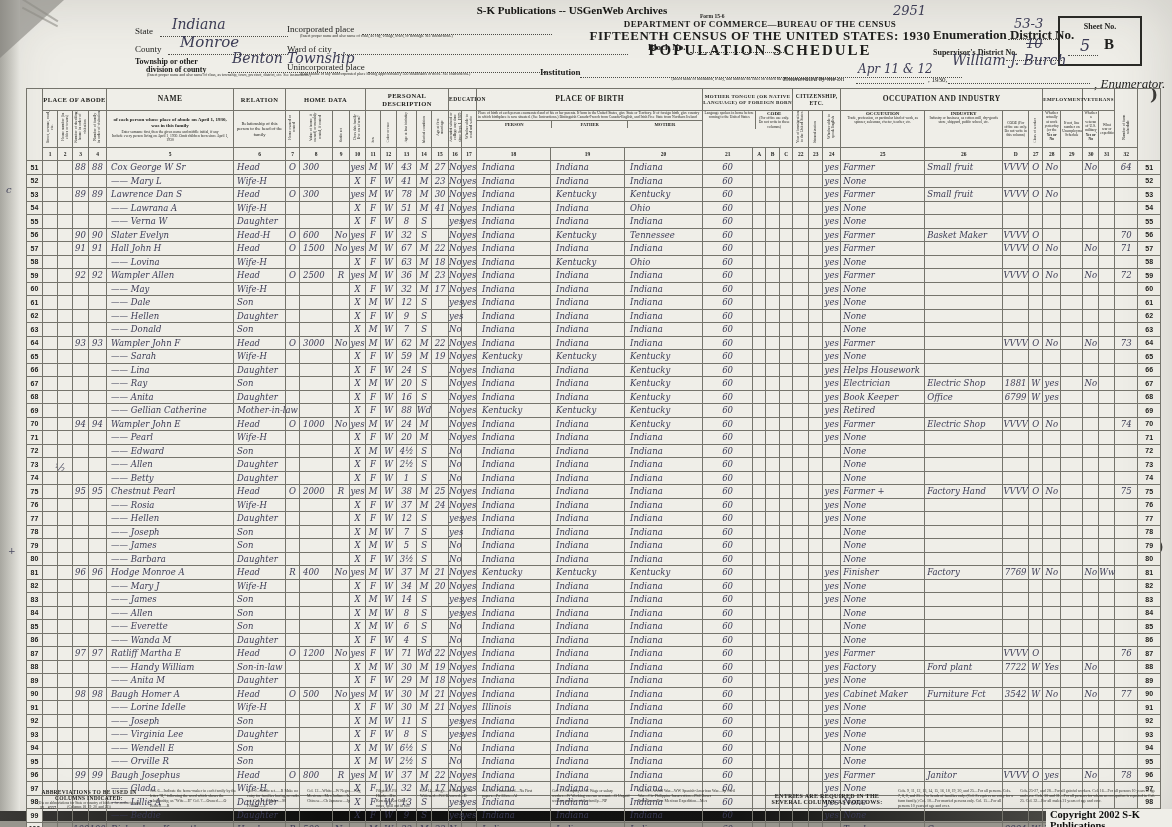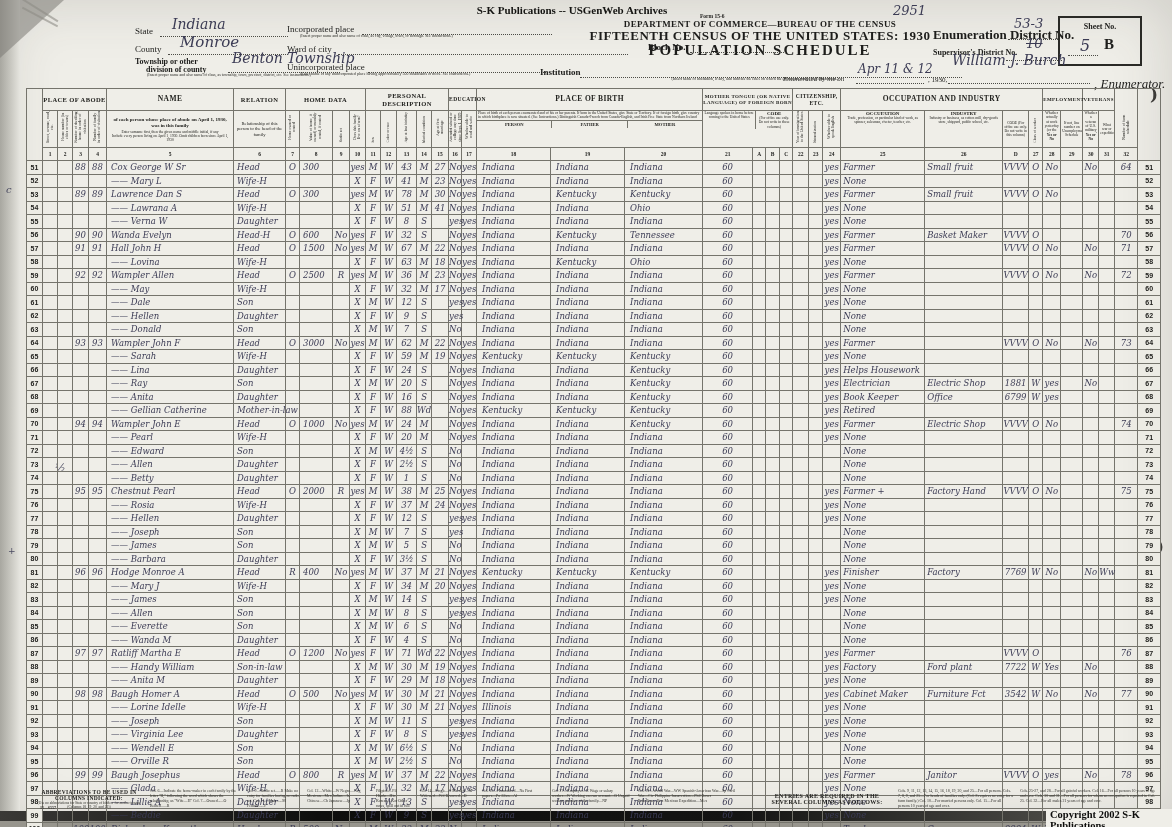--- a/index.html
+++ b/index.html
@@ -505,21 +505,21 @@
           <td class="hw sm ctr"></td>
           <td class="hw sm ctr"></td>
           <td class="ln">55</td>
         </tr>
         <tr>
           <td class="ln">56</td>
           <td class="hw sm ctr"></td>
           <td class="hw sm ctr"></td>
           <td class="hw sm ctr">90</td>
           <td class="hw sm ctr">90</td>
-          <td class="hw nm">Wanda Evelyn</td>
+          <td class="hw nm">Slater Evelyn</td>
           <td class="hw rl">Head-H</td>
           <td class="hw sm ctr">O</td>
           <td class="hw vl">600</td>
           <td class="hw sm ctr">No</td>
           <td class="hw sm ctr">yes</td>
           <td class="hw sm ctr">F</td>
           <td class="hw sm ctr">W</td>
           <td class="hw sm ctr">32</td>
           <td class="hw sm ctr">S</td>
           <td class="hw sm ctr"></td>

